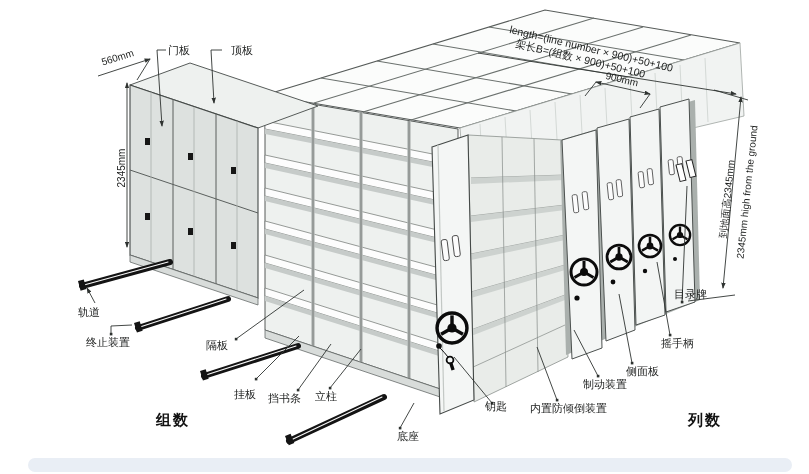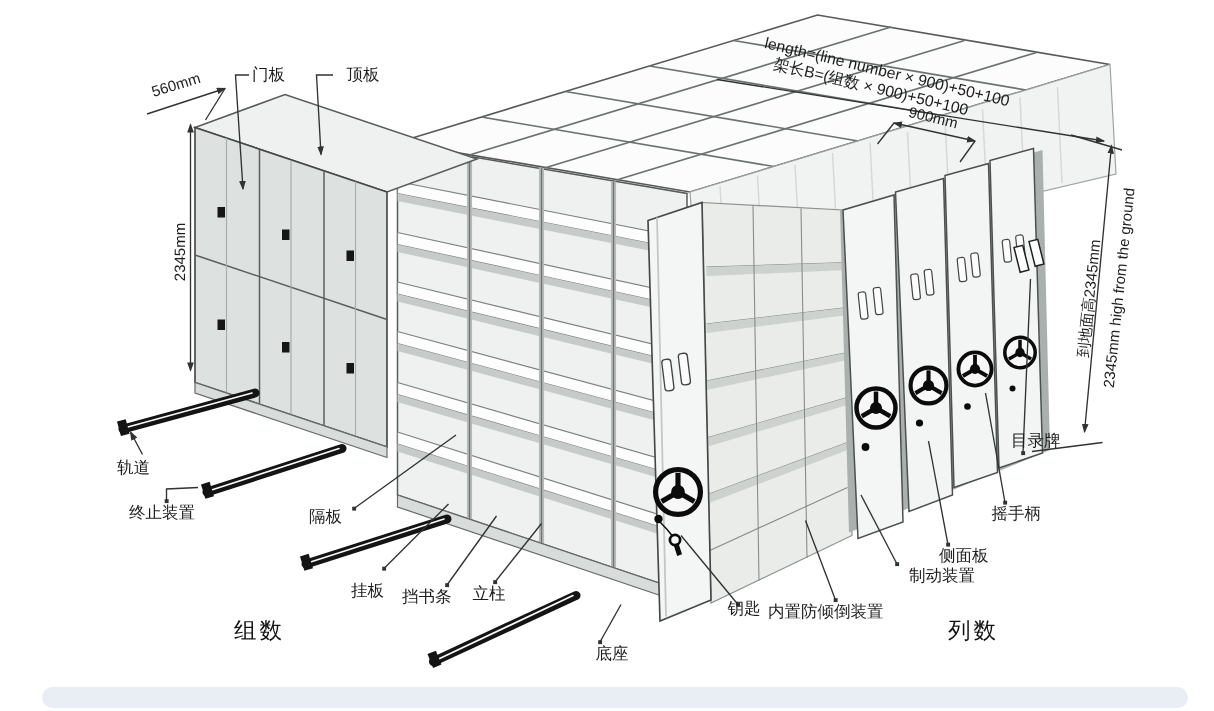--- a/index.html
+++ b/index.html
@@ -1,20 +1,20 @@
 <!DOCTYPE html>
 <html><head>
 <meta charset="utf-8">
 <style>
   html,body{margin:0;padding:0;background:#ffffff;}
   #stage{position:relative;width:809px;height:474px;background:#ffffff;overflow:hidden;
          font-family:"Liberation Sans","DejaVu Sans",sans-serif;color:#1c1e1d;}
   #art{position:absolute;left:0;top:0;}
   .lbl{position:absolute;font-size:11px;line-height:1.1;white-space:nowrap;color:#1c1e1d;}
-  .lbl-bold{position:absolute;font-size:15px;font-weight:normal;letter-spacing:2px;white-space:nowrap;color:#111;}
+  .lbl-bold{position:absolute;font-size:15px;font-weight:bold;letter-spacing:2px;white-space:nowrap;color:#111;}
   .rot{transform-origin:0 0;}
   .ctr{transform-origin:center center;}
   #footer-strip{position:absolute;left:28px;top:458px;width:764px;height:14px;
                 border-radius:7px;background:#e9eef5;}
 </style>
 </head>
 <body>
 
 <div id="stage">
 
@@ -255,23 +255,23 @@
   <div class="lbl" style="left:168px;top:44px">门板</div>
   <div class="lbl" style="left:231px;top:44px">顶板</div>
   <div class="lbl" style="left:78px;top:306px">轨道</div>
   <div class="lbl" style="left:86px;top:336px">终止装置</div>
   <div class="lbl" style="left:206px;top:339px">隔板</div>
   <div class="lbl" style="left:234px;top:388px">挂板</div>
   <div class="lbl" style="left:268px;top:392px">挡书条</div>
   <div class="lbl" style="left:315px;top:390px">立柱</div>
   <div class="lbl" style="left:397px;top:430px">底座</div>
   <div class="lbl" style="left:485px;top:400px">钥匙</div>
-  <div class="lbl" style="left:512px;top:402px">内置防倾倒装置</div>
-  <div class="lbl" style="left:606px;top:378px">制动装置</div>
+  <div class="lbl" style="left:530px;top:402px">内置防倾倒装置</div>
+  <div class="lbl" style="left:583px;top:378px">制动装置</div>
   <div class="lbl" style="left:626px;top:365px">侧面板</div>
   <div class="lbl" style="left:661px;top:337px">摇手柄</div>
   <div class="lbl" style="left:674px;top:288px">目录牌</div>
 
   <div class="lbl-bold" style="left:156px;top:411px">组数</div>
-  <div class="lbl-bold" style="left:632px;top:411px">列数</div>
+  <div class="lbl-bold" style="left:688px;top:411px">列数</div>
 
   <div id="footer-strip"></div>
 </div>
 
 </body></html>

